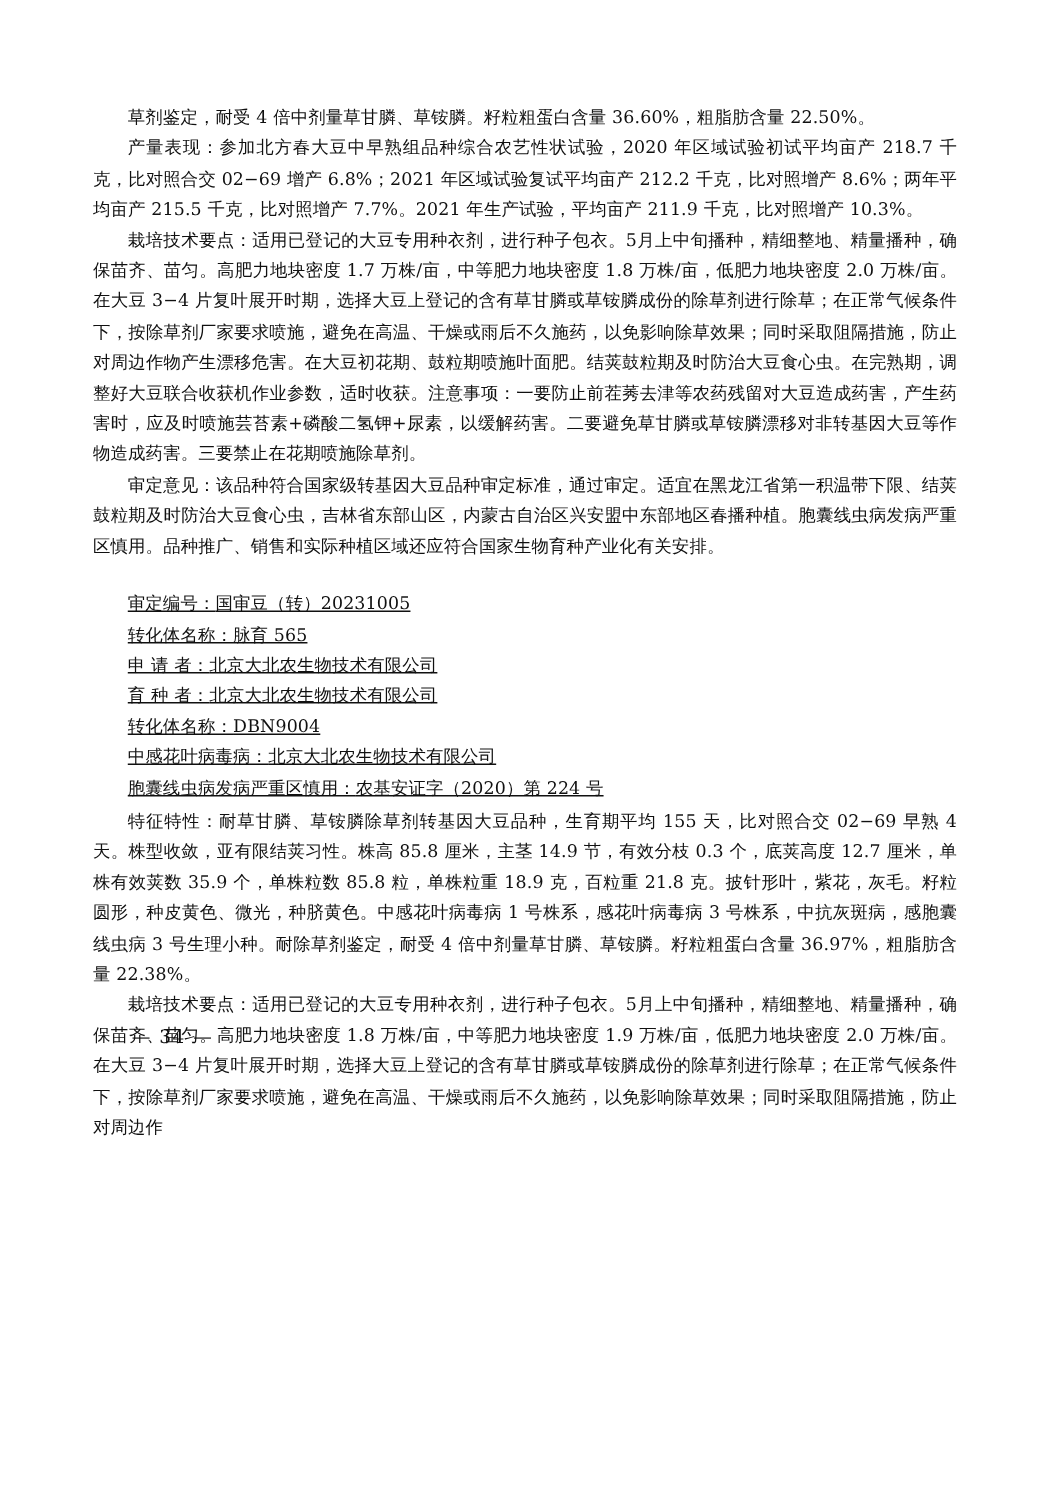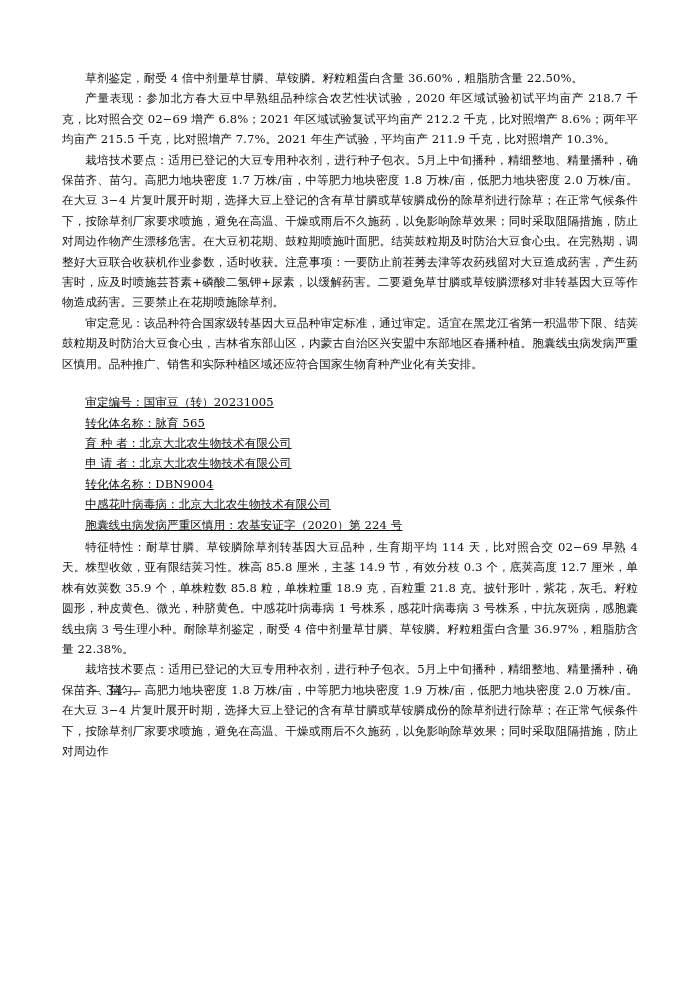--- a/index.html
+++ b/index.html
@@ -70,29 +70,29 @@
   <div class="doc-body">
 
     <p>草剂鉴定，耐受 4 倍中剂量草甘膦、草铵膦。籽粒粗蛋白含量 36.60%，粗脂肪含量 22.50%。</p>
     <p>产量表现：参加北方春大豆中早熟组品种综合农艺性状试验，2020 年区域试验初试平均亩产 218.7 千克，比对照合交 02−69 增产 6.8%；2021 年区域试验复试平均亩产 212.2 千克，比对照增产 8.6%；两年平均亩产 215.5 千克，比对照增产 7.7%。2021 年生产试验，平均亩产 211.9 千克，比对照增产 10.3%。</p>
     <p>栽培技术要点：适用已登记的大豆专用种衣剂，进行种子包衣。5月上中旬播种，精细整地、精量播种，确保苗齐、苗匀。高肥力地块密度 1.7 万株/亩，中等肥力地块密度 1.8 万株/亩，低肥力地块密度 2.0 万株/亩。在大豆 3−4 片复叶展开时期，选择大豆上登记的含有草甘膦或草铵膦成份的除草剂进行除草；在正常气候条件下，按除草剂厂家要求喷施，避免在高温、干燥或雨后不久施药，以免影响除草效果；同时采取阻隔措施，防止对周边作物产生漂移危害。在大豆初花期、鼓粒期喷施叶面肥。结荚鼓粒期及时防治大豆食心虫。在完熟期，调整好大豆联合收获机作业参数，适时收获。注意事项：一要防止前茬莠去津等农药残留对大豆造成药害，产生药害时，应及时喷施芸苔素+磷酸二氢钾+尿素，以缓解药害。二要避免草甘膦或草铵膦漂移对非转基因大豆等作物造成药害。三要禁止在花期喷施除草剂。</p>
     <p>审定意见：该品种符合国家级转基因大豆品种审定标准，通过审定。适宜在黑龙江省第一积温带下限、结荚鼓粒期及时防治大豆食心虫，吉林省东部山区，内蒙古自治区兴安盟中东部地区春播种植。胞囊线虫病发病严重区慎用。品种推广、销售和实际种植区域还应符合国家生物育种产业化有关安排。</p>
 
     <div class="field-block">
       <p class="field-line"><span class="field-label">审定编号：</span><span>国审豆（转）20231005</span></p>
       <p class="field-line"><span class="field-label">转化体名称：</span><span>脉育 565</span></p>
+      <p class="field-line"><span class="field-label">申 请 者：</span><span>北京大北农生物技术有限公司</span></p>
       <p class="field-line"><span class="field-label">育 种 者：</span><span>北京大北农生物技术有限公司</span></p>
-      <p class="field-line"><span class="field-label">申 请 者：</span><span>北京大北农生物技术有限公司</span></p>
       <p class="field-line"><span class="field-label">转化体名称：</span><span>DBN9004</span></p>
       <p class="field-line"><span class="field-label">中感花叶病毒病：</span><span>北京大北农生物技术有限公司</span></p>
       <p class="field-line"><span class="field-label">胞囊线虫病发病严重区慎用：</span><span>农基安证字（2020）第 224 号</span></p>
     </div>
 
     <div class="section-gap">
-      <p>特征特性：耐草甘膦、草铵膦除草剂转基因大豆品种，生育期平均 114 天，比对照合交 02−69 早熟 4 天。株型收敛，亚有限结荚习性。株高 85.8 厘米，主茎 14.9 节，有效分枝 0.3 个，底荚高度 12.7 厘米，单株有效荚数 35.9 个，单株粒数 85.8 粒，单株粒重 18.9 克，百粒重 21.8 克。披针形叶，紫花，灰毛。籽粒圆形，种皮黄色、微光，种脐黄色。中感花叶病毒病 1 号株系，感花叶病毒病 3 号株系，中抗灰斑病，感胞囊线虫病 3 号生理小种。耐除草剂鉴定，耐受 4 倍中剂量草甘膦、草铵膦。籽粒粗蛋白含量 36.97%，粗脂肪含量 22.38%。</p>
+      <p>特征特性：耐草甘膦、草铵膦除草剂转基因大豆品种，生育期平均 155 天，比对照合交 02−69 早熟 4 天。株型收敛，亚有限结荚习性。株高 85.8 厘米，主茎 14.9 节，有效分枝 0.3 个，底荚高度 12.7 厘米，单株有效荚数 35.9 个，单株粒数 85.8 粒，单株粒重 18.9 克，百粒重 21.8 克。披针形叶，紫花，灰毛。籽粒圆形，种皮黄色、微光，种脐黄色。中感花叶病毒病 1 号株系，感花叶病毒病 3 号株系，中抗灰斑病，感胞囊线虫病 3 号生理小种。耐除草剂鉴定，耐受 4 倍中剂量草甘膦、草铵膦。籽粒粗蛋白含量 36.97%，粗脂肪含量 22.38%。</p>
       <p>栽培技术要点：适用已登记的大豆专用种衣剂，进行种子包衣。5月上中旬播种，精细整地、精量播种，确保苗齐、苗匀。高肥力地块密度 1.8 万株/亩，中等肥力地块密度 1.9 万株/亩，低肥力地块密度 2.0 万株/亩。在大豆 3−4 片复叶展开时期，选择大豆上登记的含有草甘膦或草铵膦成份的除草剂进行除草；在正常气候条件下，按除草剂厂家要求喷施，避免在高温、干燥或雨后不久施药，以免影响除草效果；同时采取阻隔措施，防止对周边作</p>
     </div>
 
   </div>
 
   <div class="page-number">
     <span class="pn-inner">— 34 —</span>
   </div>
 </div>
 

